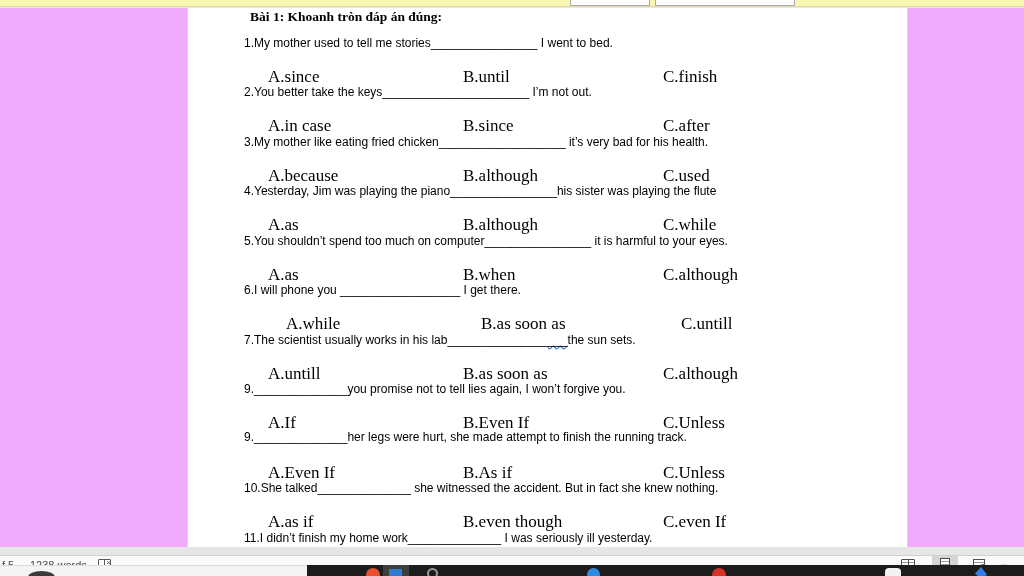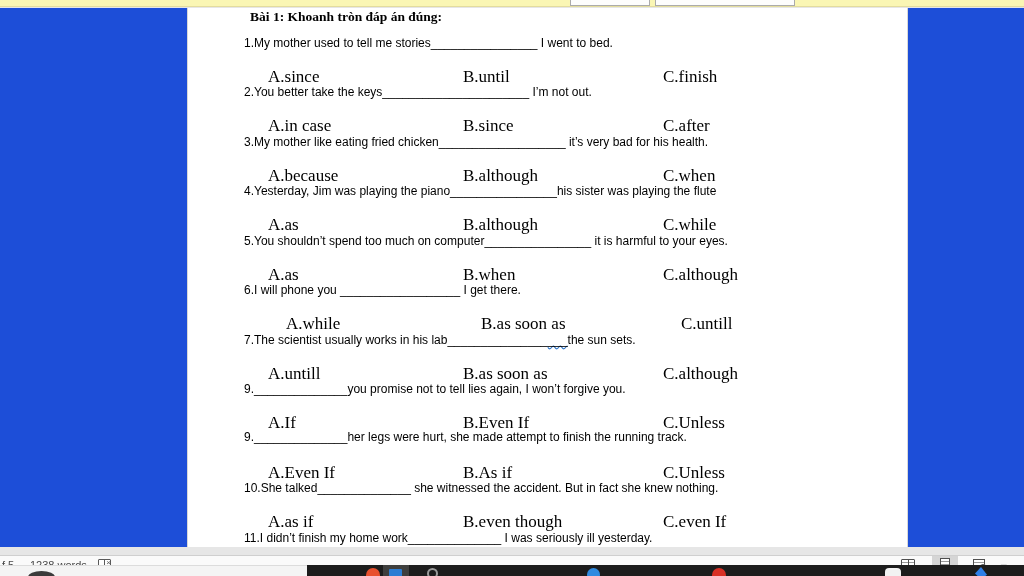--- a/index.html
+++ b/index.html
@@ -9,21 +9,21 @@
   
   .topbar { position:absolute; left:0; top:0; width:1024px; height:7px;
             background:#faf6b4; border-bottom:1px solid #e3dc9e; overflow:hidden; }
   .topbar .partial-btn { position:absolute; top:-7px; height:13px;
             background:#fdfdfd; border:1px solid #ababab; }
   .topbar .btn1 { left:570px; width:80px; }
   .topbar .btn2 { left:655px; width:140px; }
 
   
   .workspace { position:absolute; left:0; top:8px; width:1024px; height:539px;
-               background:#1d4ed8; overflow:hidden; }
+               background:#f0abfc; overflow:hidden; }
   .page { position:absolute; left:187px; top:0; width:721px; height:539px;
           background:#ffffff; border-left:1px solid #d8d8d8; border-right:1px solid #d8d8d8; }
 
   .doc-title { position:absolute; left:62px; top:1px;
                font-family:"Liberation Serif", serif; font-weight:bold;
                font-size:13.5px; color:#000; white-space:nowrap; }
   .q-row { position:absolute; left:56px; width:660px;
            font-family:Liberation Sans, sans-serif; font-size:12px; color:#000;
            white-space:nowrap; }
   .q-wavy { text-decoration:underline; text-decoration-style:wavy;
@@ -104,21 +104,21 @@
   <div class="opt-row" style="top: 108.45px;">
     <span class="opt opt-a">A.in case</span>
     <span class="opt opt-b">B.since</span>
     <span class="opt opt-c">C.after</span>
   </div>
 
   <div class="q-row" style="top: 126.9px;"><span class="q-pre">3.My mother like eating fried chicken___________________ it’s very bad for his health.</span><span class="q-wavy"></span><span class="q-post"></span></div>
   <div class="opt-row" style="top: 157.9px;">
     <span class="opt opt-a">A.because</span>
     <span class="opt opt-b">B.although</span>
-    <span class="opt opt-c">C.when</span>
+    <span class="opt opt-c">C.used</span>
   </div>
 
   <div class="q-row" style="top: 176.35px;"><span class="q-pre">4.Yesterday, Jim was playing the piano________________his sister was playing the flute</span><span class="q-wavy"></span><span class="q-post"></span></div>
   <div class="opt-row" style="top: 207.35px;">
     <span class="opt opt-a">A.as</span>
     <span class="opt opt-b">B.although</span>
     <span class="opt opt-c">C.while</span>
   </div>
 
   <div class="q-row" style="top: 225.8px;"><span class="q-pre">5.You shouldn’t spend too much on computer________________ it is harmful to your eyes.</span><span class="q-wavy"></span><span class="q-post"></span></div>

